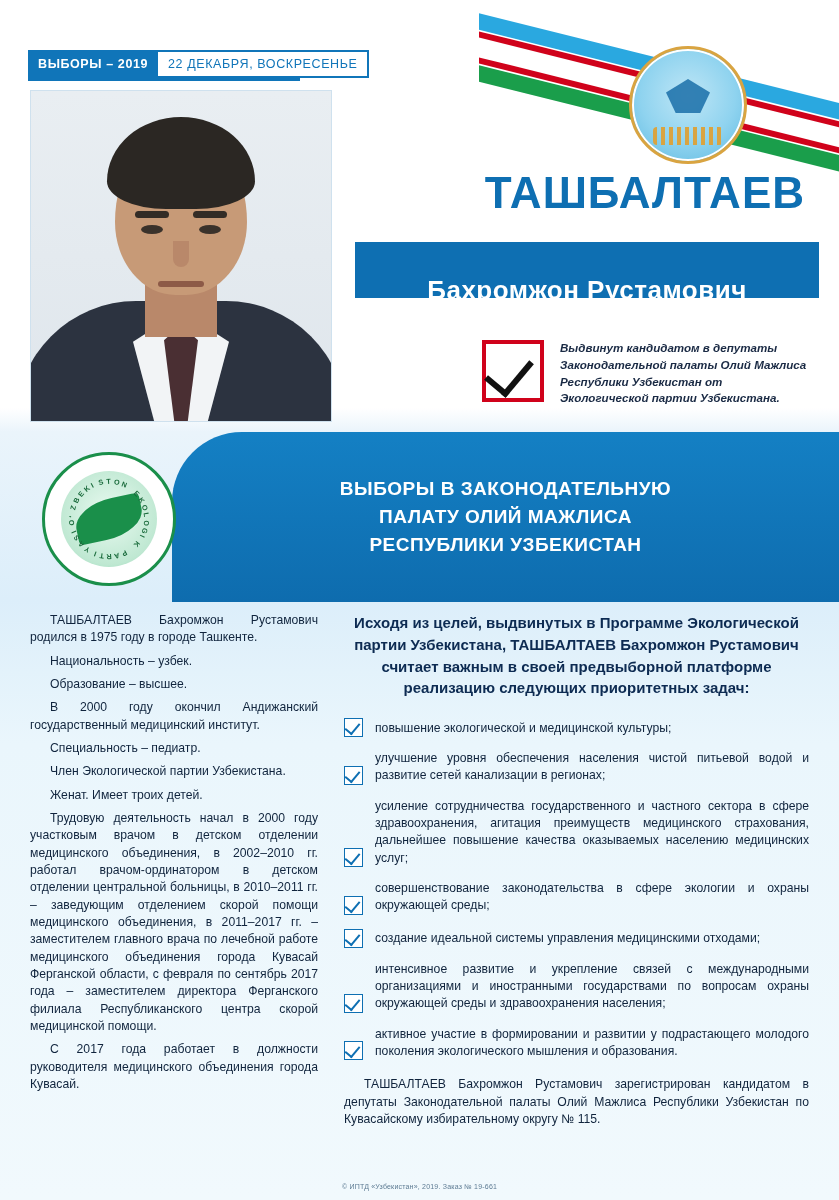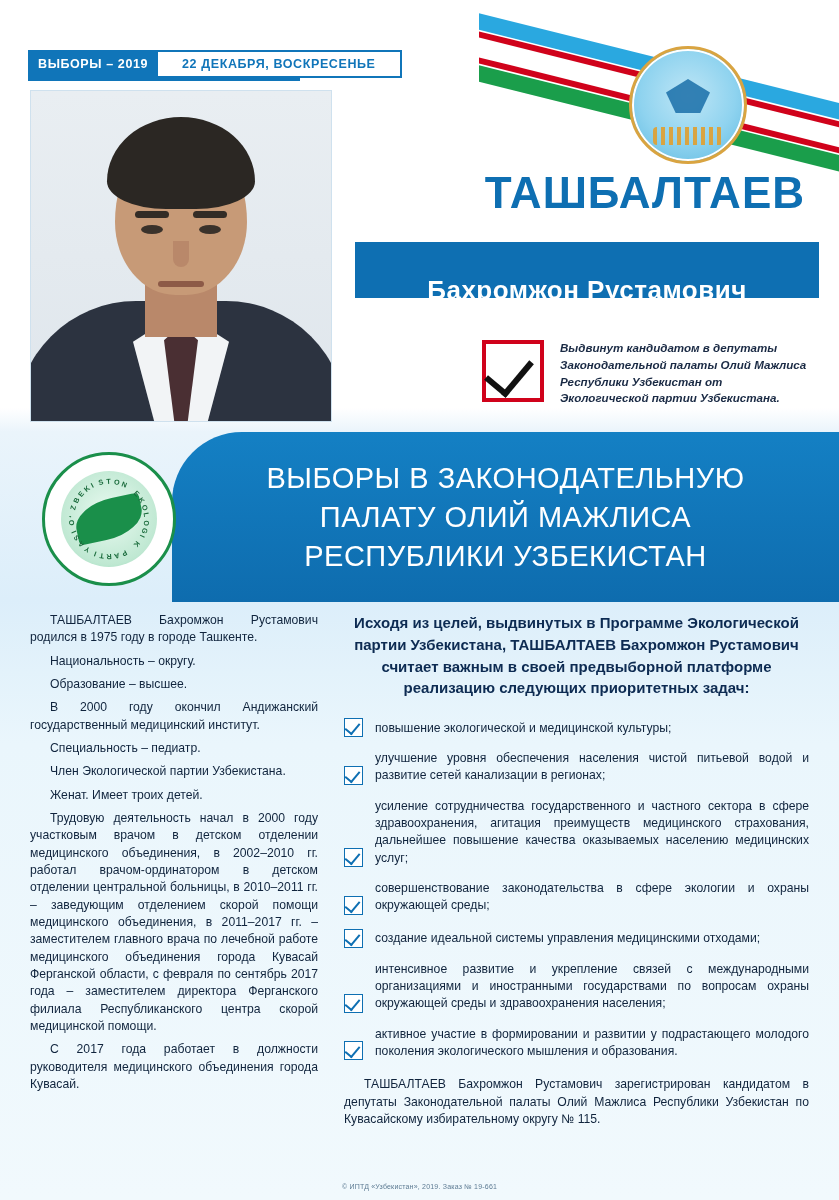--- a/index.html
+++ b/index.html
@@ -44,22 +44,22 @@
   
   .date-ribbon{
     position:absolute;left:28px;top:50px;height:28px;
     display:flex;align-items:stretch;
   }
   .date-ribbon .lbl{
     background:#1075b9;color:#fff;font-size:12.5px;font-weight:bold;
     letter-spacing:.6px;display:flex;align-items:center;padding:0 10px;
   }
   .date-ribbon .dt{
-    background:#ffffff;color:#1075b9;font-size:12.5px;font-weight:bold;
-    letter-spacing:.6px;display:flex;align-items:center;padding:0 24px;
+    background:#ffffff;color:#1075b9;font-size:12.5px;font-weight:normal;
+    letter-spacing:.6px;display:flex;align-items:center;padding:0 10px;
     border:2px solid #1075b9;border-left:none;
   }
   .ribbon-line{
     position:absolute;left:28px;top:78px;width:272px;height:3px;background:#1075b9;
   }
   
   .photo-frame{
     position:absolute;left:30px;top:90px;width:300px;height:330px;
     background:#ffffff;border:1px solid #cfe1ee;
     overflow:hidden;
@@ -127,21 +127,21 @@
     margin:0;font-size:11.6px;line-height:1.45;color:#1a2a44;font-weight:bold;font-style:italic;
   }
   
   .headline{
     position:absolute;left:172px;right:0;top:432px;height:170px;
     background:linear-gradient(180deg,#1480c4 0%,#0e6cae 100%);
     border-top-left-radius:70px;
     display:flex;flex-direction:column;align-items:center;justify-content:center;
     gap:6px;
   }
-  .headline div{color:#fff;font-size:29px;font-weight:normal;letter-spacing:.5px;text-align:left;}
+  .headline div{color:#fff;font-size:19px;font-weight:bold;letter-spacing:.5px;text-align:left;}
   
   .party-logo{
     position:absolute;left:42px;top:452px;width:128px;height:128px;border-radius:50%;
     background:#ffffff;border:3px solid #1a8f4a;
     display:flex;align-items:center;justify-content:center;
   }
   .party-logo .inner{
     width:96px;height:96px;border-radius:50%;
     background:radial-gradient(circle at 50% 45%,#eafaf1 0%,#bfe8d2 70%,#8fd3b0 100%);
     position:relative;overflow:hidden;
@@ -279,21 +279,21 @@
           <span style="transform: rotate(224deg) translate(0px, -42px); left: 48px; top: 48px;">A</span>
           <span style="transform: rotate(236deg) translate(0px, -42px); left: 48px; top: 48px;">S</span>
           <span style="transform: rotate(248deg) translate(0px, -42px); left: 48px; top: 48px;">I</span>
         </div>
     </div>
   </div>
 
   <div class="columns">
     <div class="col-left">
       <p>ТАШБАЛТАЕВ Бахромжон Рустамович родился в 1975 году в городе Ташкенте.</p>
-      <p>Национальность – округу.</p>
+      <p>Национальность – узбек.</p>
       <p>Образование – высшее.</p>
       <p>В 2000 году окончил Андижанский государственный медицинский институт.</p>
       <p>Специальность – педиатр.</p>
       <p>Член Экологической партии Узбекистана.</p>
       <p>Женат. Имеет троих детей.</p>
       <p>Трудовую деятельность начал в 2000 году участковым врачом в детском отделении медицинского объединения, в 2002–2010 гг. работал врачом-ординатором в детском отделении центральной больницы, в 2010–2011 гг. – заведующим отделением скорой помощи медицинского объединения, в 2011–2017 гг. – заместителем главного врача по лечебной работе медицинского объединения города Кувасай Ферганской области, с февраля по сентябрь 2017 года – заместителем директора Ферганского филиала Республиканского центра скорой медицинской помощи.</p>
       <p>С 2017 года работает в должности руководителя медицинского объединения города Кувасай.</p>
     </div>
 
     <div class="col-right">

